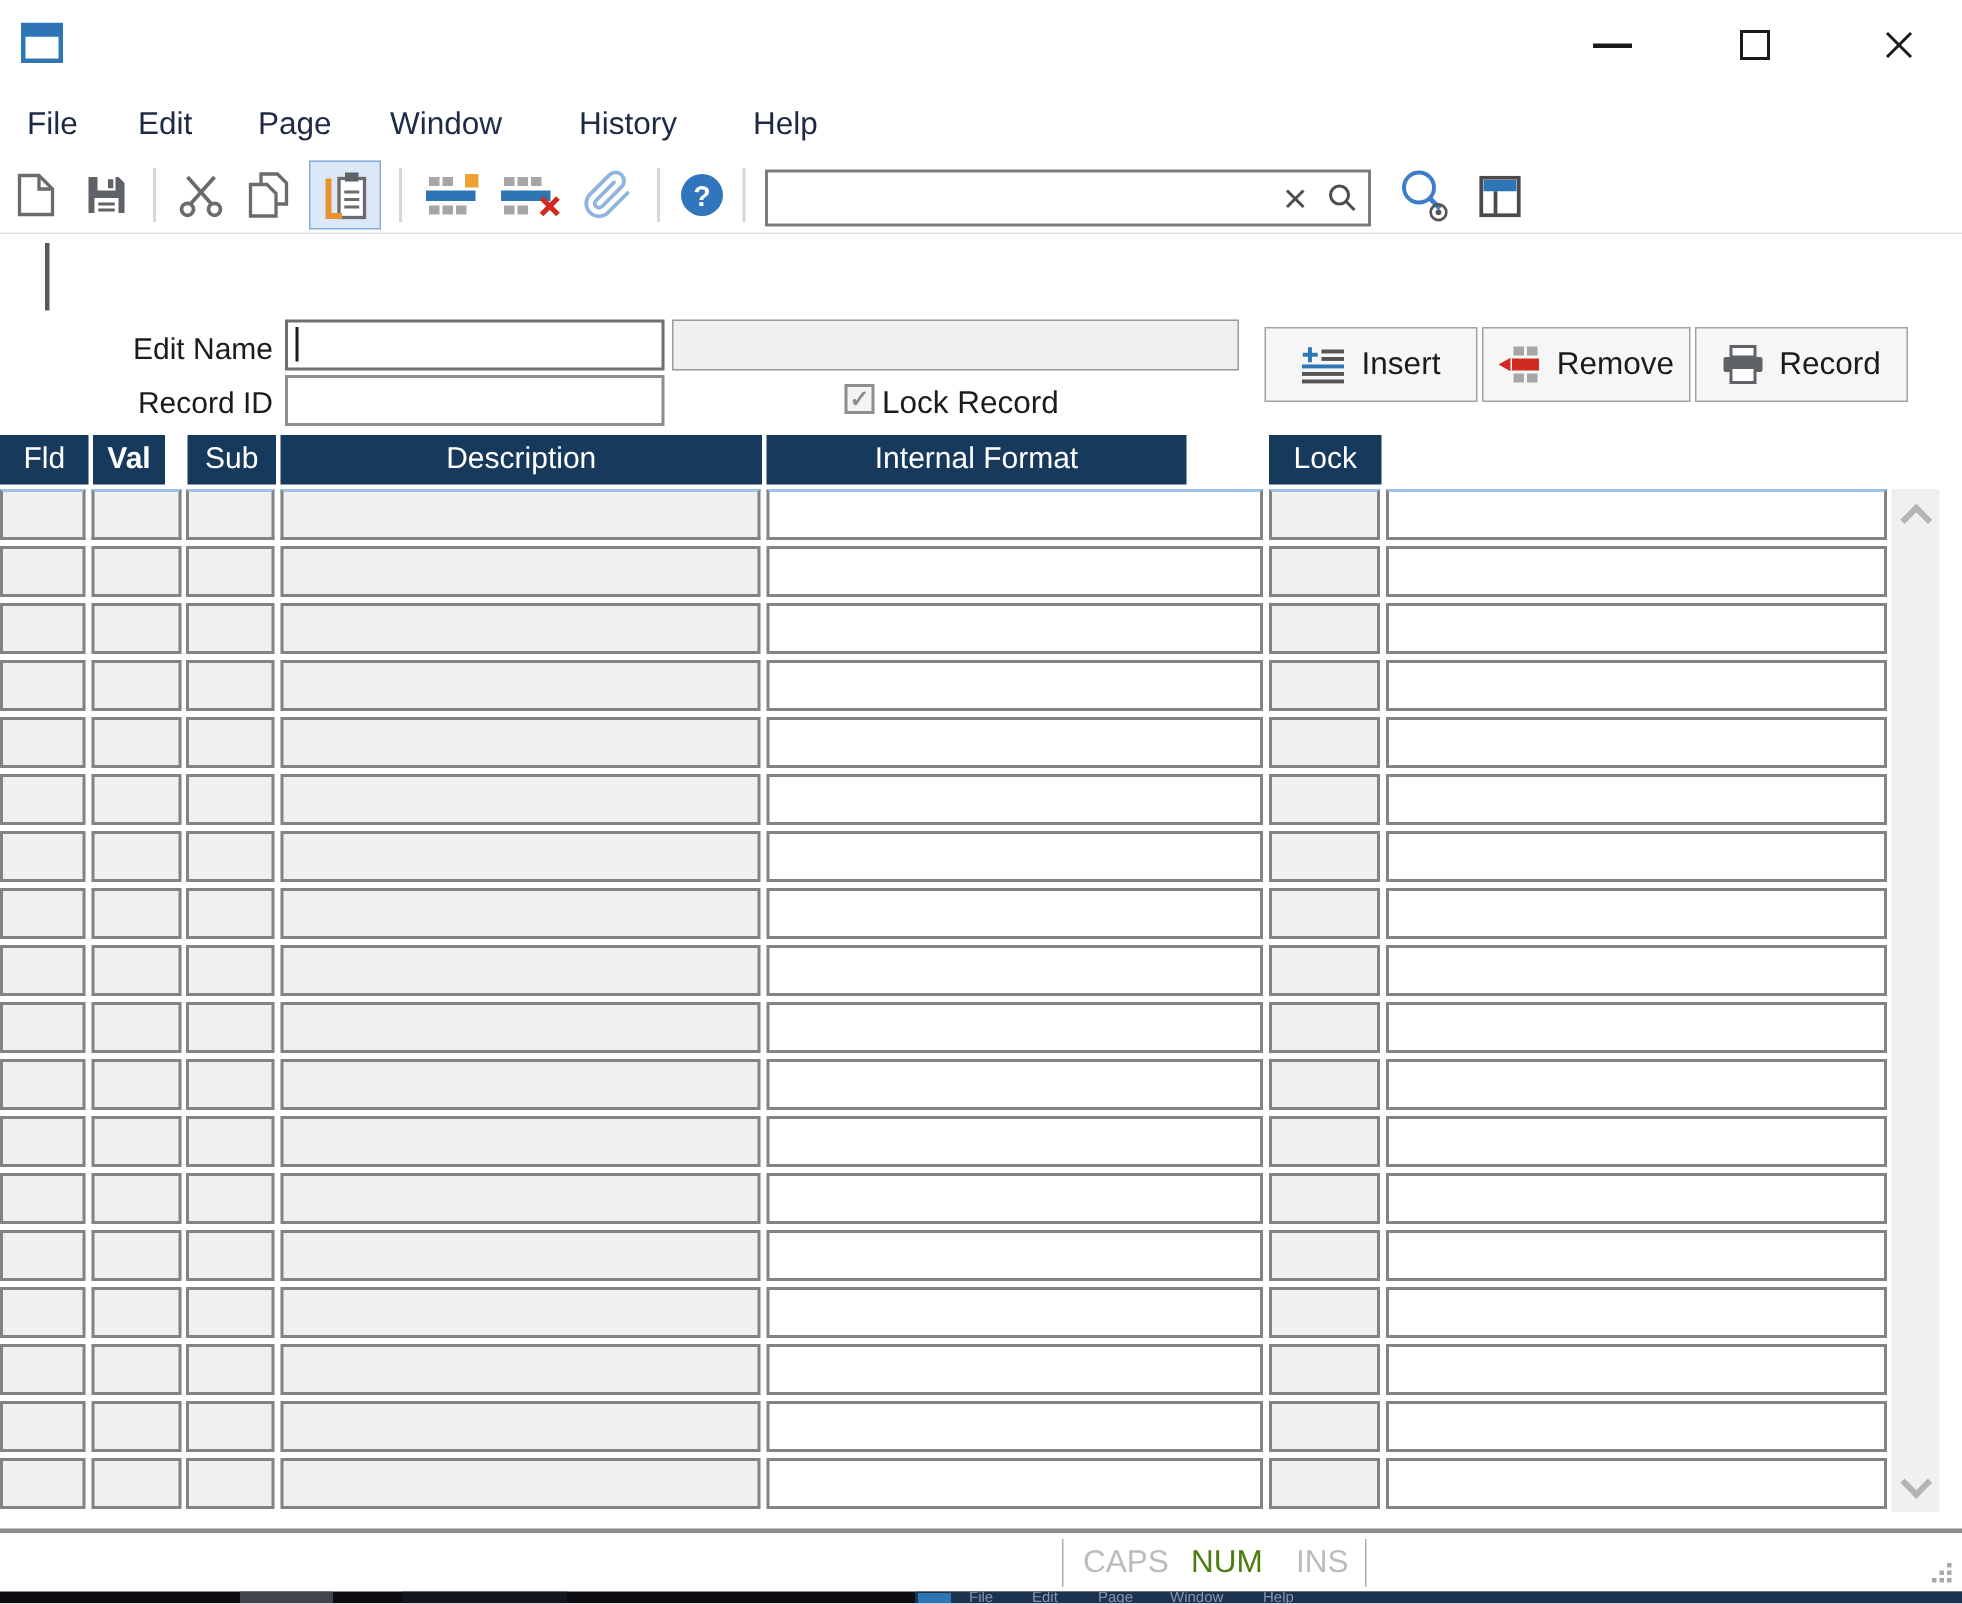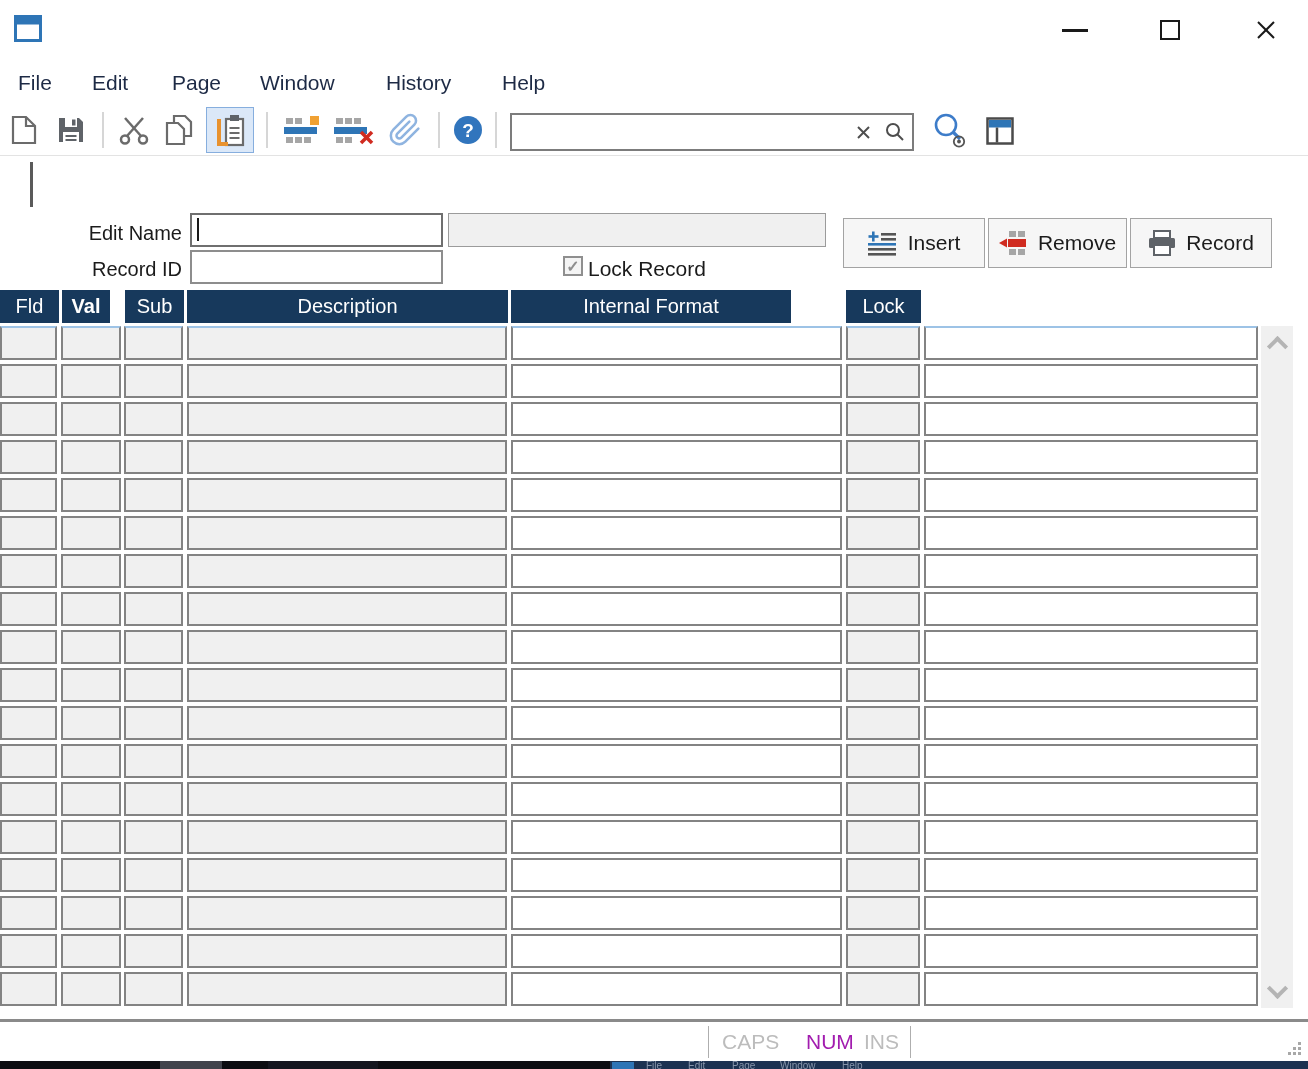--- a/index.html
+++ b/index.html
@@ -38,21 +38,21 @@
   .grid-cell.first{border-top-color:#9dc3e6;}
   
   .sb-track{background:#f0f0f0;}
   .chev{box-sizing:border-box;width:15px;height:15px;}
   .chev.up{border-top:4px solid #b4b4b4;border-left:4px solid #b4b4b4;transform:rotate(45deg);}
   .chev.down{border-bottom:4px solid #b4b4b4;border-right:4px solid #b4b4b4;transform:rotate(45deg);}
   
   .st-sep{width:1px;height:32px;background:#aeaeae;}
   .st-ind{font-size:21px;}
   .st-ind.dim{color:#bcbcbc;}
-  .st-ind.on{color:#a21caf;margin-left:12px;}
+  .st-ind.on{color:#4d7c0f;}
   .st-msg{font-size:21px;color:#1d2a45;}
   .grip b{position:absolute;width:3px;height:3px;background:#a8a8a8;}
   
   .bg-strip{overflow:hidden;}
   .bg-menu-item{font-size:10px;line-height:10px;color:#9aa6ba;opacity:.85;}
 </style>
 </head>
 <body>
 
 <div class="window">

